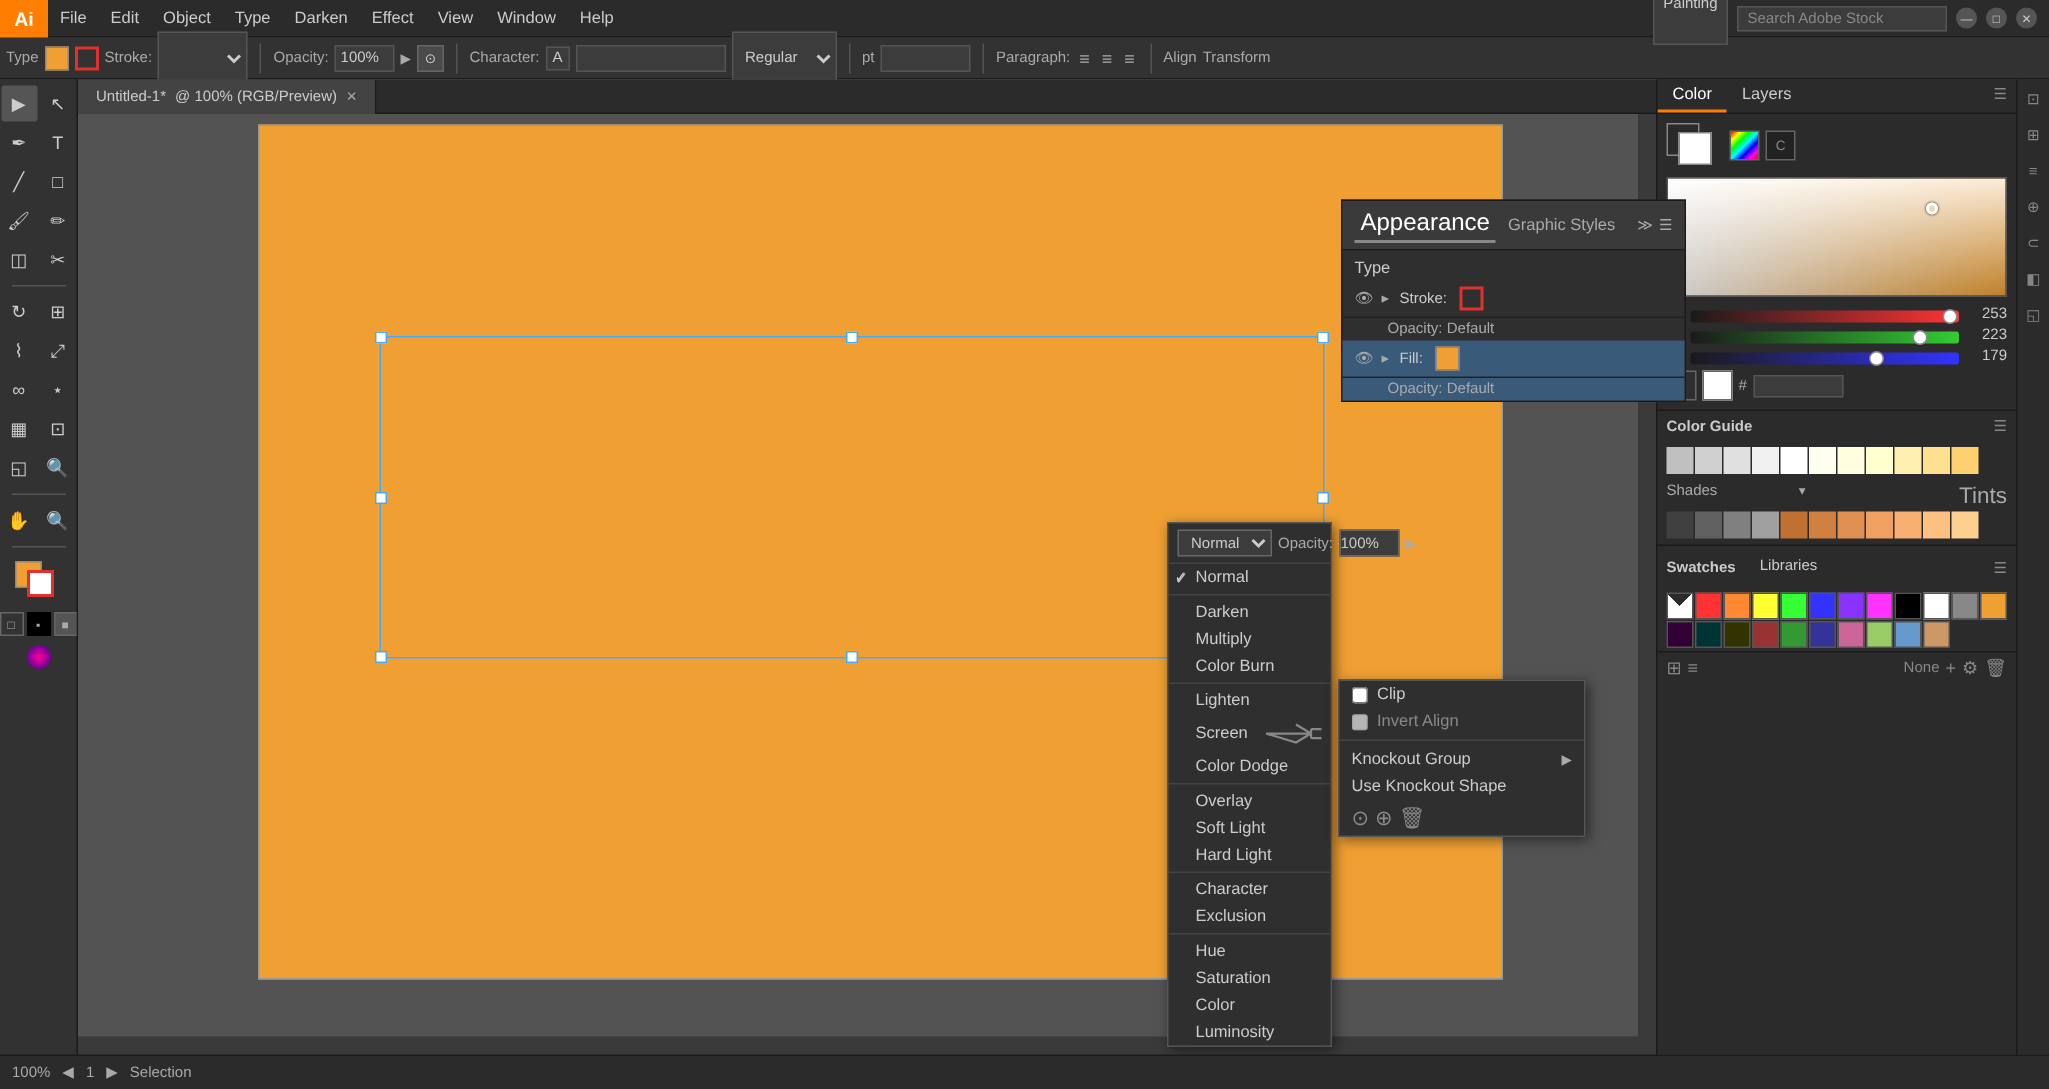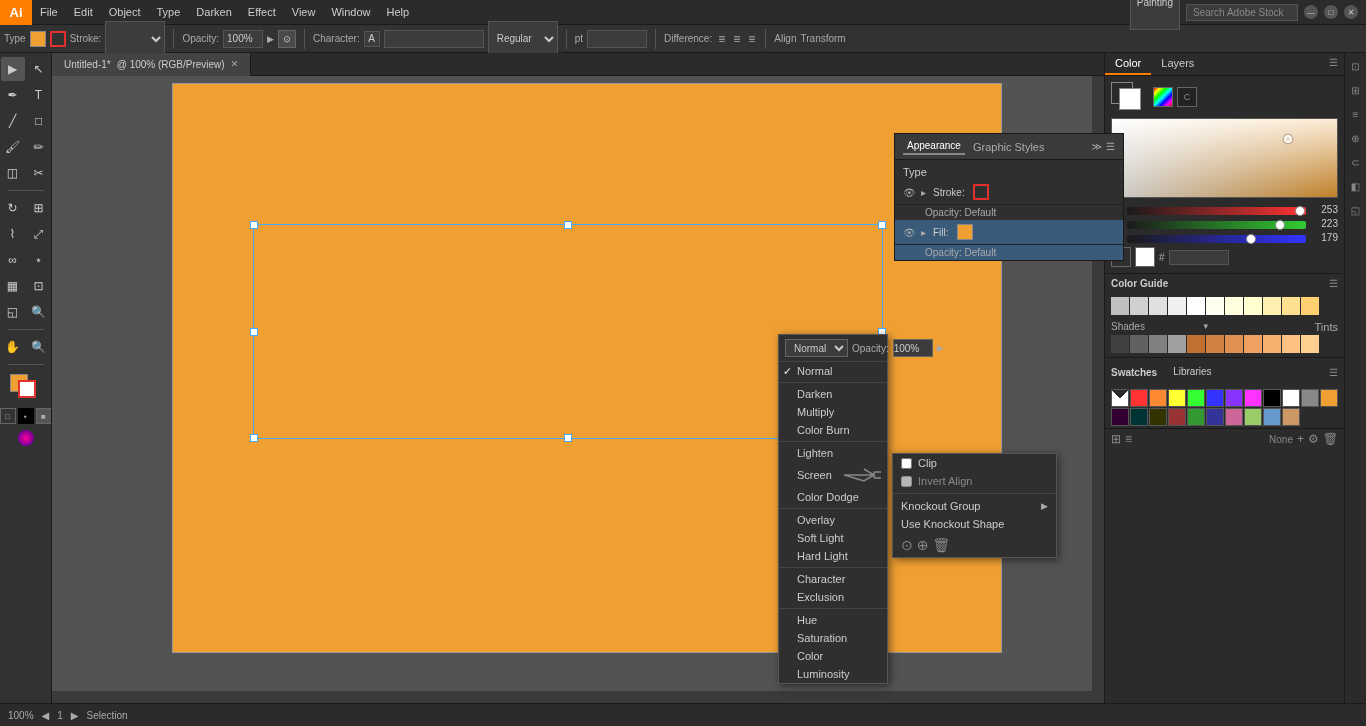--- a/index.html
+++ b/index.html
@@ -201,21 +201,21 @@
     <span class="menu-item">Object</span>
     <span class="menu-item">Type</span>
     <span class="menu-item">Darken</span>
     <span class="menu-item">Effect</span>
     <span class="menu-item">View</span>
     <span class="menu-item">Window</span>
     <span class="menu-item">Help</span>
   </div>
   <div class="right-side">
     <span class="toolbar-dropdown" style="font-size:10px;padding:2px 6px;">Painting</span>
-    <span style="background:#3c3c3c;border:1px solid #555;color:#888;padding:2px 6px;font-size:10px;width:112px;display:inline-block;">Search Adobe Stock</span>
+    <span style="background:#3c3c3c;border:1px solid #555;color:#888;padding:2px 6px;font-size:10px;width:140px;display:inline-block;">Search Adobe Stock</span>
     <span class="win-btn win-min">—</span>
     <span class="win-btn win-max">□</span>
     <span class="win-btn win-close">✕</span>
   </div>
 </div>
 
 <div id="toolbar">
   <span class="toolbar-label">Type</span>
   <div class="toolbar-swatch" style="background:#f0a033;"></div>
   <div class="toolbar-stroke-indicator"></div>
@@ -228,21 +228,21 @@
   <div class="toolbar-round-btn">⊙</div>
   <div class="toolbar-separator"></div>
   <span class="toolbar-label">Character:</span>
   <div style="background:#3c3c3c;border:1px solid #555;padding:1px 4px;font-size:10px;color:#ccc;width:16px;height:16px;display:flex;align-items:center;justify-content:center;">A</div>
   <input class="toolbar-input" style="width: 100px;">
   <select class="toolbar-dropdown" style="width:70px;"><option>Regular</option></select>
   <div class="toolbar-separator"></div>
   <span class="toolbar-label">pt</span>
   <input class="toolbar-input" style="width: 60px;">
   <div class="toolbar-separator"></div>
-  <span class="toolbar-label">Difference:</span>
+  <span class="toolbar-label">Paragraph:</span>
   <span class="icon-btn">≡</span>
   <span class="icon-btn">≡</span>
   <span class="icon-btn">≡</span>
   <div class="toolbar-separator"></div>
   <span class="toolbar-label">Align</span>
   <span class="toolbar-label">Transform</span>
 </div>
 
 <div id="main" style="position:relative;height:calc(726px - 25px - 28px - 23px);display:flex;">
 
@@ -325,21 +325,21 @@
         <div class="handle h-tm"></div>
         <div class="handle h-tr"></div>
         <div class="handle h-ml"></div>
         <div class="handle h-mr"></div>
         <div class="handle h-bl"></div>
         <div class="handle h-bm"></div>
         <div class="handle h-br"></div>
       </div>
     </div>
 
-    <div id="blend-dropdown" style="position:absolute;left:726px;top:281px;">
+    <div id="blend-dropdown" style="position:absolute;left:726px;top:295px;">
 
       <div class="blend-header" style="display:flex;align-items:center;gap:4px;padding:4px 6px;border-bottom:1px solid #444;">
         <select class="blend-mode-select" style="width:80px;">
           <option>Normal</option>
         </select>
         <span style="font-size:10px;color:#aaa;">Opacity:</span>
         <input style="background: rgb(60, 60, 60); border: 1px solid rgb(102, 102, 102); color: rgb(204, 204, 204); font-size: 10px; width: 40px; height: 18px;" value="100%">
         <span style="font-size:9px;color:#aaa;">▶</span>
       </div>
 
@@ -398,21 +398,21 @@
         <span style="font-size:14px;color:#888;">🗑</span>
       </div>
     </div>
 
     <div style="position:absolute;right:0;top:23px;bottom:0;width:12px;background:#3a3a3a;"></div>
     <div style="position:absolute;bottom:0;left:0;right:12px;height:12px;background:#3a3a3a;"></div>
   </div>
 
   <div id="appearance-panel" style="position:absolute;top:80px;right:242px;width:230px;background:#2f2f2f;border:1px solid #1a1a1a;z-index:20;">
     <div class="ap-header" style="display:flex;align-items:center;padding:4px 8px;background:#3a3a3a;border-bottom:1px solid #1a1a1a;">
-      <span class="ap-tab active" style="font-size:10px;color:#fff;padding:2px 4px;">Appearance</span>
+      <span class="ap-tab active" style="font-size:16px;color:#fff;padding:2px 4px;">Appearance</span>
       <span class="ap-tab" style="font-size:11px;color:#aaa;padding:2px 8px;">Graphic Styles</span>
       <span style="margin-left:auto;color:#aaa;font-size:10px;">≫</span>
       <span style="color:#aaa;font-size:10px;margin-left:4px;">☰</span>
     </div>
     <div class="ap-type-label">Type</div>
 
     <div class="ap-row" style="display:flex;align-items:center;padding:4px 8px;gap:4px;border-bottom:1px solid #222;">
       <span style="width:14px;color:#aaa;font-size:10px;">👁</span>
       <span style="width:8px;font-size:10px;color:#aaa;">▸</span>
       <span style="font-size:10px;color:#ccc;">Stroke:</span>
@@ -500,21 +500,21 @@
         <div style="width:18px;height:18px;background:#ffffd0;"></div>
         <div style="width:18px;height:18px;background:#fff0b0;"></div>
         <div style="width:18px;height:18px;background:#ffe090;"></div>
         <div style="width:18px;height:18px;background:#ffd070;"></div>
       </div>
     </div>
 
     <div style="display:flex;justify-content:space-between;padding:2px 6px;">
       <span style="font-size:10px;color:#aaa;">Shades</span>
       <span style="font-size:9px;color:#aaa;">▾</span>
-      <span style="font-size:11px;color:#aaa;margin-left:48px;">Tints</span>
+      <span style="font-size:15px;color:#aaa;margin-left:48px;">Tints</span>
     </div>
 
     <div style="display:flex;gap:1px;padding:0 6px 4px;">
       <div style="width:18px;height:18px;background:#404040;"></div>
       <div style="width:18px;height:18px;background:#606060;"></div>
       <div style="width:18px;height:18px;background:#808080;"></div>
       <div style="width:18px;height:18px;background:#a0a0a0;"></div>
       <div style="width:18px;height:18px;background:#c07030;"></div>
       <div style="width:18px;height:18px;background:#d08040;"></div>
       <div style="width:18px;height:18px;background:#e09050;"></div>

